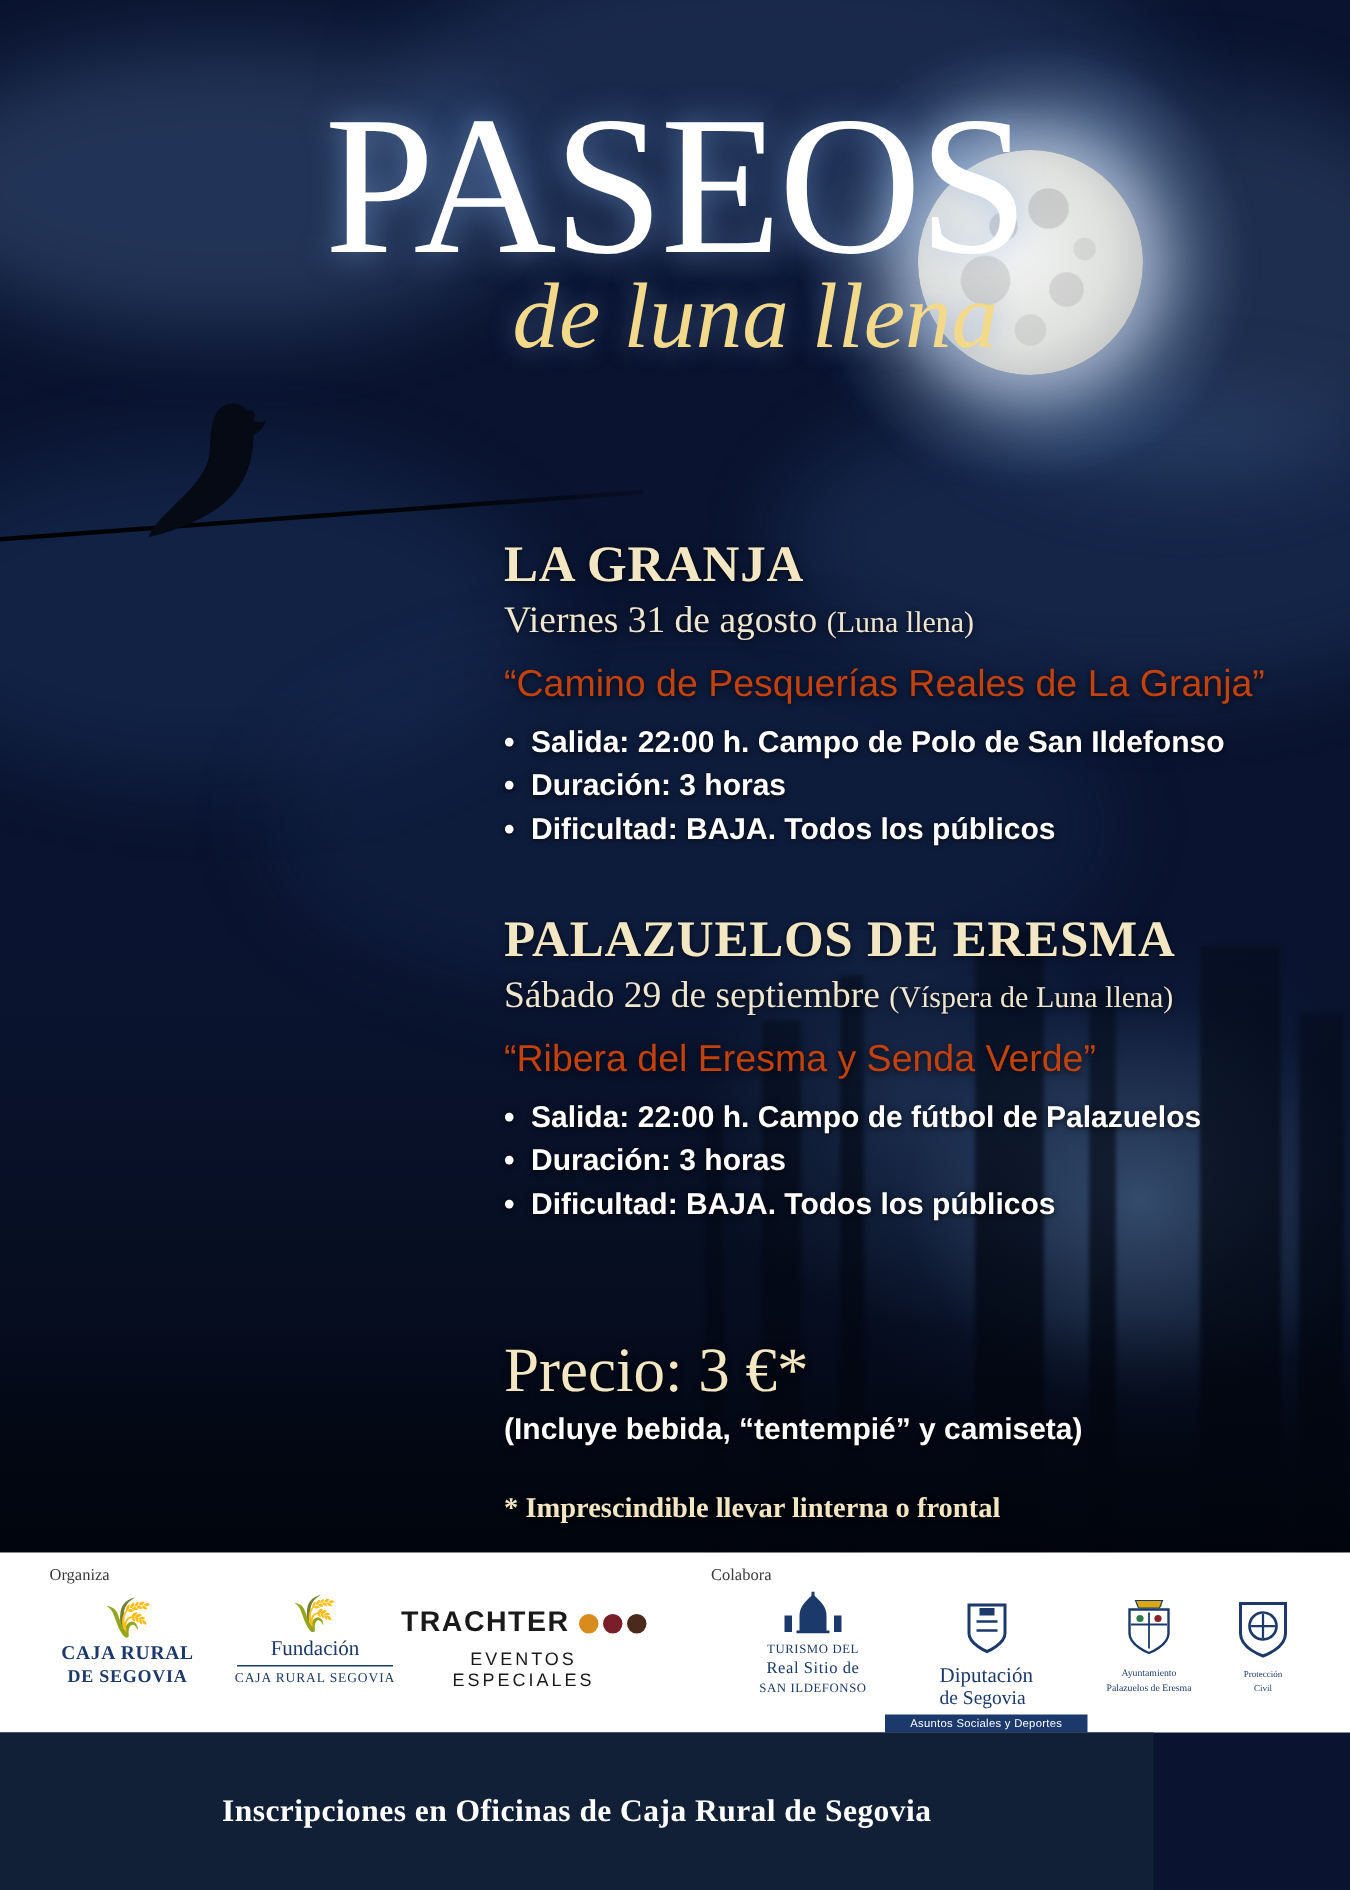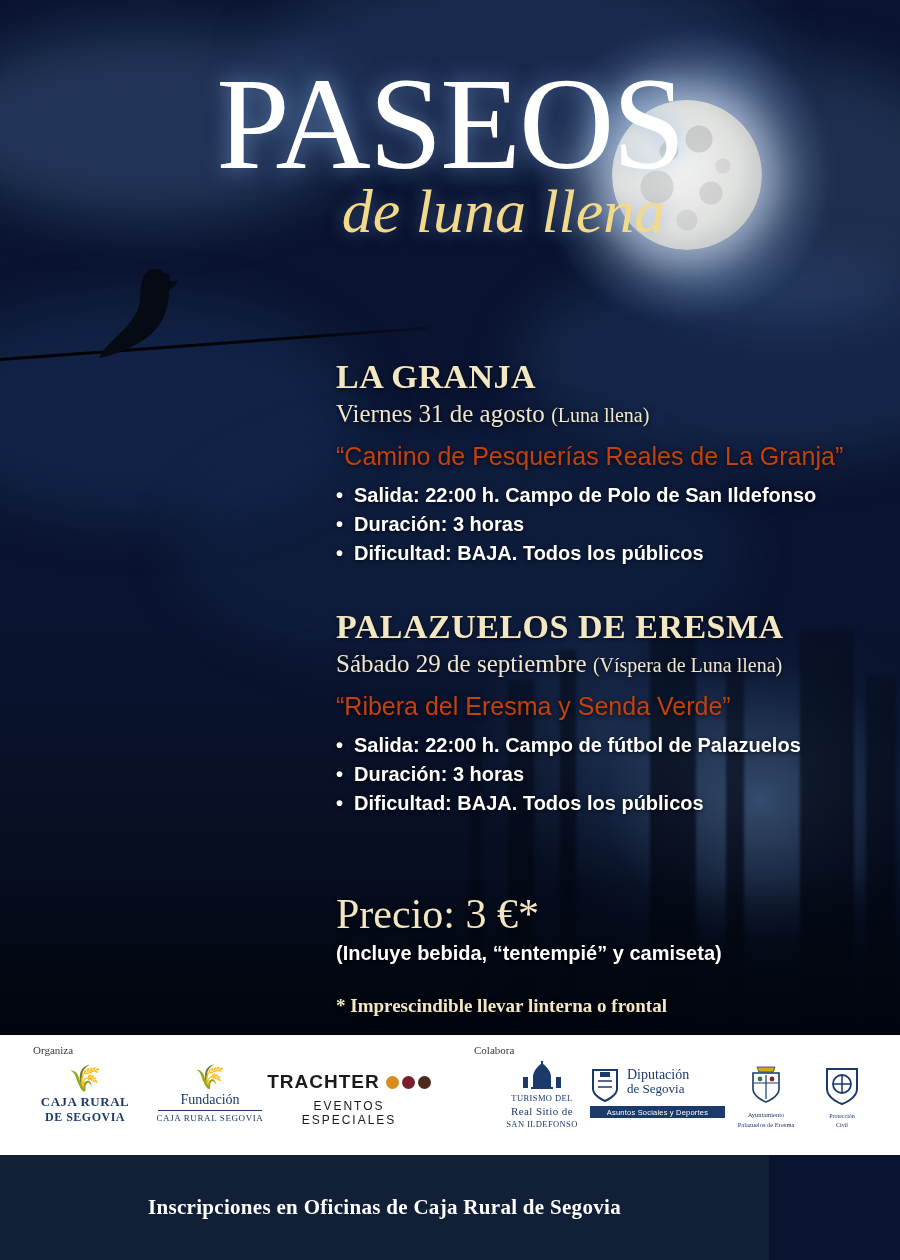--- a/index.html
+++ b/index.html
@@ -251,21 +251,21 @@
   .tr-d2 { background: #7a1f2a; }
   .tr-d3 { background: #4a2a1a; }
   .tr-t2 { font-family: "Liberation Sans", sans-serif; font-size: 12px; color: #1a1a1a; letter-spacing: 2px; margin-top: 6px; }
 
   .logo-turismo { left: 494px; top: 26px; width: 96px; }
   .tu-dome { margin: 0 auto; width: 46px; height: 28px; }
   .tu-t { font-family: "Liberation Serif", serif; font-size: 8.5px; color: #1b3a6b; line-height: 1.35; letter-spacing: 0.4px; }
   .tu-big { font-size: 11px; }
 
   .logo-diputacion { left: 590px; top: 32px; width: 135px; }
-  .dp-row { display: flex; gap: 7px; }
+  .dp-row { display: flex; align-items: center; gap: 7px; flex-direction: column; }
   .dp-text { text-align: left; }
   .dp-t1 { font-family: "Liberation Serif", serif; font-size: 14px; color: #1b3a6b; line-height: 1.1; }
   .dp-t2 { font-family: "Liberation Serif", serif; font-size: 13px; color: #1b3a6b; line-height: 1.1; }
   .dp-bar { background: #1b3a6b; color: #fff; font-family: "Liberation Sans", sans-serif; font-size: 7.5px; padding: 1.5px 4px; margin-top: 3px; letter-spacing: 0.2px; }
 
   .logo-ayto { left: 730px; top: 30px; width: 72px; }
   .ay-t { font-family: "Liberation Serif", serif; font-size: 6.5px; color: #1b3a6b; line-height: 1.25; margin-top: 2px; }
 
   .logo-proteccion { left: 812px; top: 30px; width: 60px; }
   .pc-t { font-family: "Liberation Serif", serif; font-size: 6px; color: #1b3a6b; line-height: 1.2; margin-top: 2px; }

